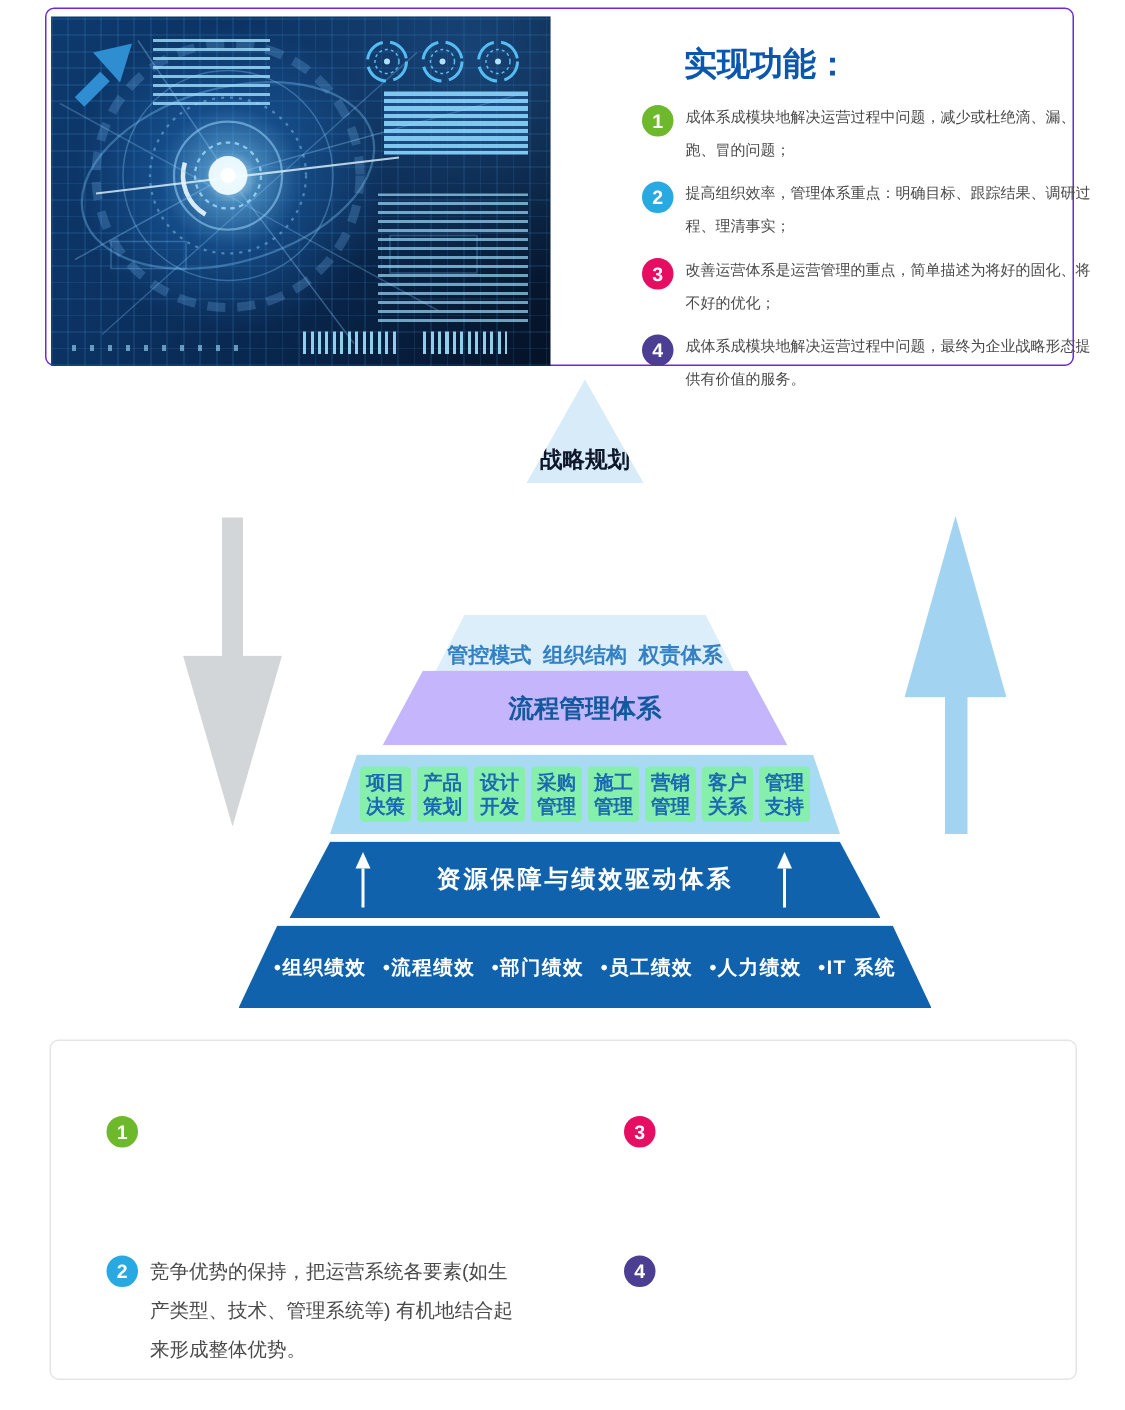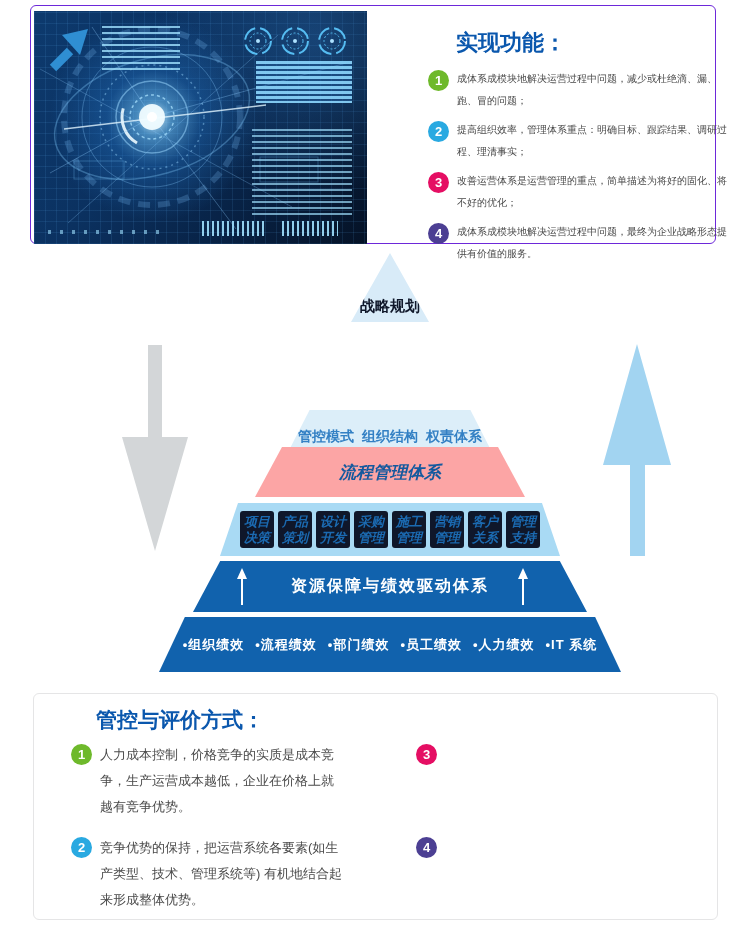--- a/index.html
+++ b/index.html
@@ -42,33 +42,33 @@
   .pyr{position:absolute;left:0;top:0;width:750px;height:690px;}
   .layer{position:absolute;left:390px;transform:translateX(-50%);
          display:flex;align-items:center;justify-content:center;}
   .l1{top:253px;width:78px;height:69px;background:#d8ebf8;
       clip-path:polygon(50% 0,100% 100%,0 100%);align-items:flex-end;padding-bottom:0;}
   .l1 span{margin-bottom:6px;}
   .l2{top:327px;width:140px;height:54px;background:#d8ebf8;
       clip-path:polygon(20.7% 0,79.3% 0,100% 100%,0 100%);}
   .l3{top:386px;width:215px;height:53px;background:#dceef9;
       clip-path:polygon(12.6% 0,87.4% 0,100% 100%,0 100%);margin-top:24px;}
-  .l4{top:447px;width:270px;height:50px;background:#fca5a5;
-      clip-path:polygon(10% 0,90% 0,100% 100%,0 100%);font-style:italic;}
+  .l4{top:447px;width:270px;height:50px;background:#c4b5fd;
+      clip-path:polygon(10% 0,90% 0,100% 100%,0 100%);}
   .l5{top:503px;width:340px;height:53px;background:#a9daf4;gap:4px;
       clip-path:polygon(5.3% 0,94.7% 0,100% 100%,0 100%);}
   .l6{top:561px;width:394px;height:51px;background:#1162ad;
       clip-path:polygon(6.9% 0,93.1% 0,100% 100%,0 100%);}
   .l7{top:617px;width:462px;height:55px;background:#1162ad;gap:11px;
       clip-path:polygon(5.6% 0,94.4% 0,100% 100%,0 100%);}
   .lbl-dk{font-size:15px;font-weight:bold;color:#0f172a;}
   .lbl-md{font-size:14px;font-weight:bold;color:#3380c4;white-space:pre;word-spacing:4px;}
   .lbl-big{font-size:17px;font-weight:bold;color:#14599e;}
   .lbl-wh{font-size:16px;font-weight:bold;color:#fff;letter-spacing:2px;}
-  .cell{background:#0f172a;border-radius:3px;padding:3px 4px 2px;text-align:right;font-style:italic;}
+  .cell{background:#86efac;border-radius:3px;padding:3px 4px 2px;text-align:right;}
   .cell span{display:block;font-size:13px;line-height:16px;font-weight:bold;color:#1b6ab1;}
   .metric{font-size:13px;font-weight:bold;color:#fff;letter-spacing:1px;}
   .mini-arrow{position:absolute;top:7px;width:10px;height:38px;}
   .mini-arrow .head{width:0;height:0;margin:0 auto;border-left:5px solid transparent;
                     border-right:5px solid transparent;border-bottom:11px solid #fff;}
   .mini-arrow .shaft{width:2px;height:26px;margin:0 auto;background:#fff;}
   .ma-left{left:44px;} .ma-right{right:59px;}
 
   .big-shaft,.big-head{position:absolute;}
   .down-shaft{left:148px;top:345px;width:14px;height:93px;background:#d3d6d8;}
@@ -236,24 +236,22 @@
       </div>
       <span class="lbl-wh">资源保障与绩效驱动体系</span>
       <div class="mini-arrow ma-right">
         <div class="head"></div>
           <div class="shaft"></div>
       </div>
     </div>
   </section>
 
   <section class="bottom-card">
-    <h2 class="bc-title">管控与评价方式：</h2>
     <div class="eval-item e1">
       <span class="num cg">1</span>
-      <p class="eval-text">人力成本控制，价格竞争的实质是成本竞争，生产运营成本越低，企业在价格上就越有竞争优势。</p>
     </div>
     <div class="eval-item e2">
       <span class="num cb">2</span>
       <p class="eval-text">竞争优势的保持，把运营系统各要素(如生产类型、技术、管理系统等) 有机地结合起来形成整体优势。</p>
     </div>
     <div class="eval-item e3">
       <span class="num cp">3</span>
     </div>
     <div class="eval-item e4">
       <span class="num cv">4</span>

